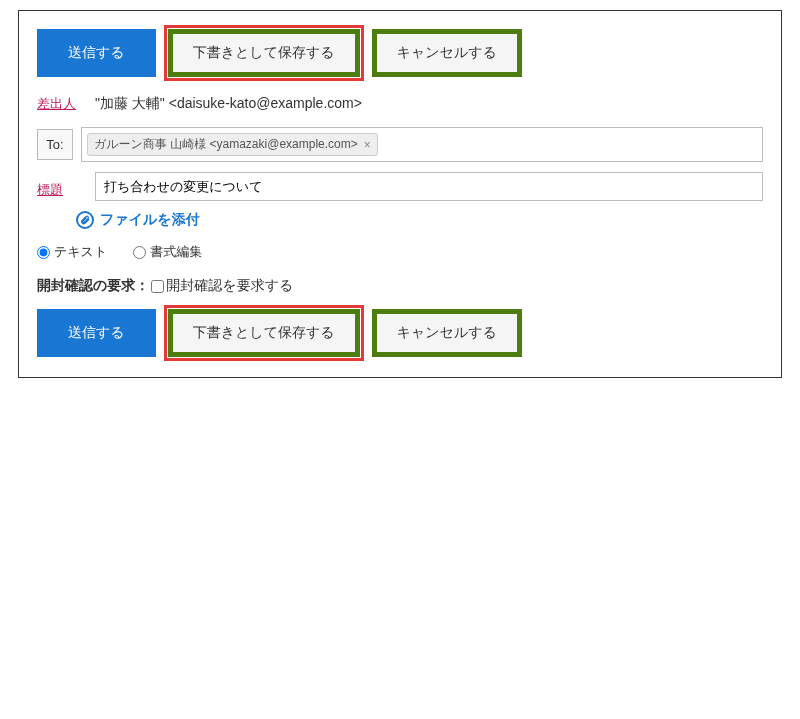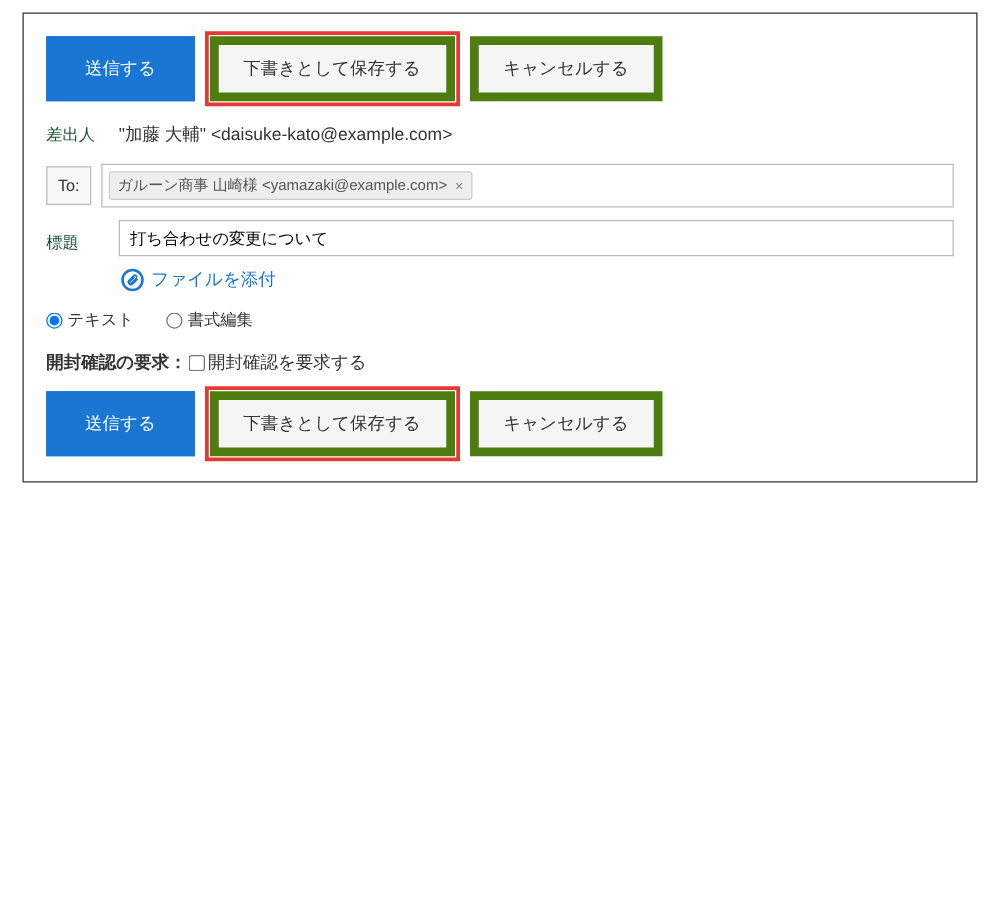--- a/index.html
+++ b/index.html
@@ -33,39 +33,40 @@
       color: #fff;
       border: 1px solid #1976d2;
       padding: 10px 30px;
       font-size: 14px;
       cursor: pointer;
       font-family: inherit;
     }
     .btn-secondary {
       background: #f5f5f5;
       color: #333;
-      border: 7px solid #4d7c0f;
+      border: 5px solid #4d7c0f;
       padding: 10px 20px;
       font-size: 14px;
       cursor: pointer;
       font-family: inherit;
     }
     .highlight-red {
       outline: 3px solid #e53935;
       outline-offset: 1px;
     }
     .row {
       display: flex;
       align-items: center;
       margin-bottom: 10px;
     }
     .label-col {
       width: 58px;
-      color: #14532d;
-      font-size: 13px;
+      color: #be185d;
+      font-size: 13px;
+      text-decoration: underline;
     }
     .label-box {
       width: 36px;
       border: 1px solid #bbb;
       background: #f8f8f8;
       text-align: center;
       padding: 7px 0;
       margin-right: 8px;
       font-size: 13px;
     }
@@ -113,25 +114,26 @@
     .link-text {
       color: #1976d2;
       cursor: pointer;
       font-size: 14px;
     }
     .link-row {
       margin-left: 60px;
       margin-bottom: 14px;
     }
     .attach-row {
-      margin-left: 60px;
+      margin-left: 39px;
       margin-bottom: 14px;
       display: flex;
       align-items: flex-start;
       gap: 6px;
+      font-weight: bold;
     }
     .attach-icon {
       width: 18px;
       height: 18px;
       border: 2px solid #1976d2;
       border-radius: 50%;
       display: inline-flex;
       align-items: center;
       justify-content: center;
       color: #1976d2;

